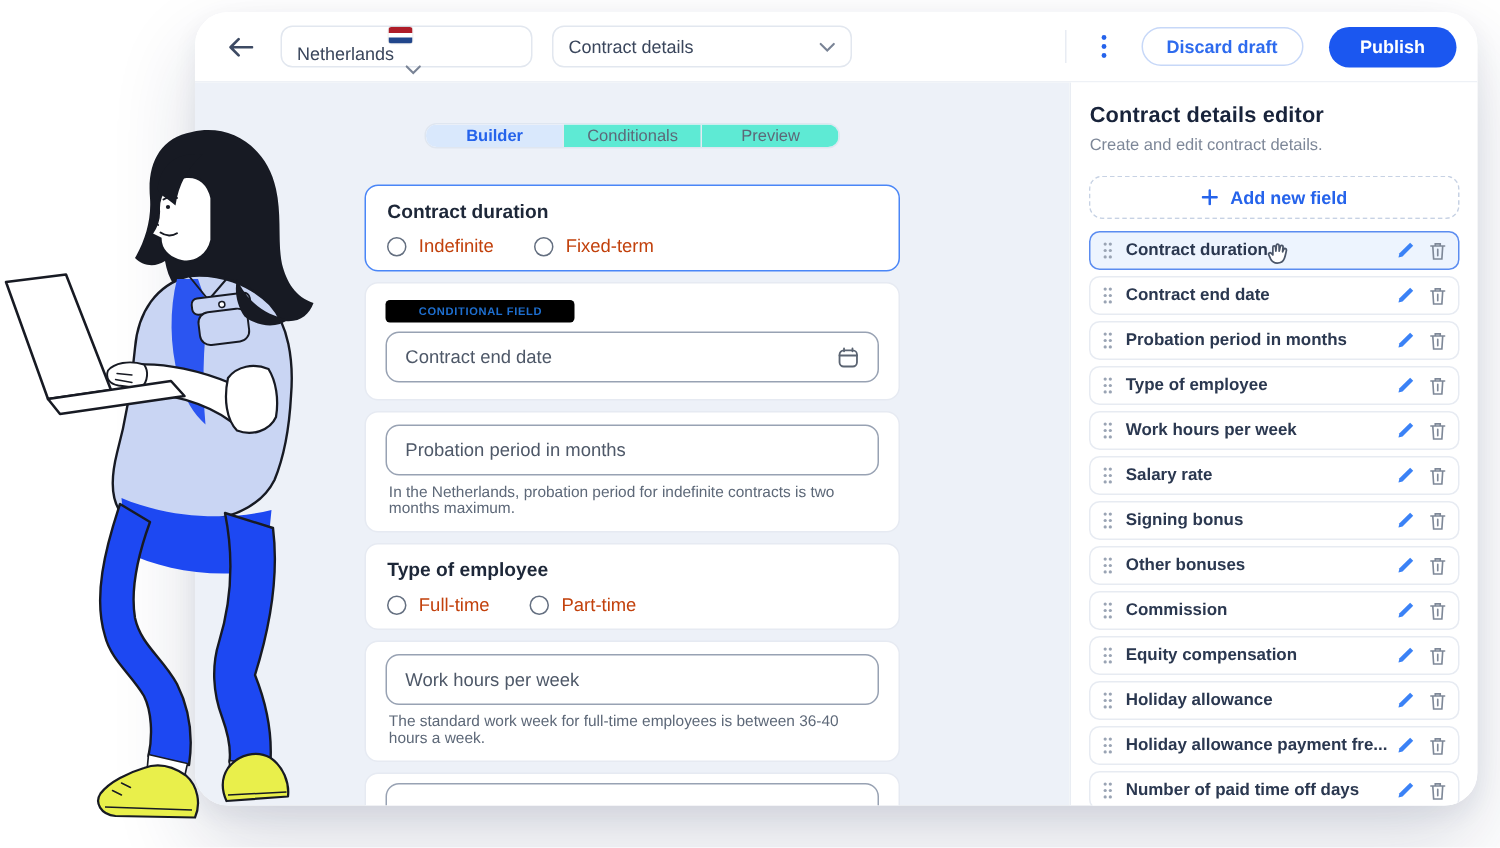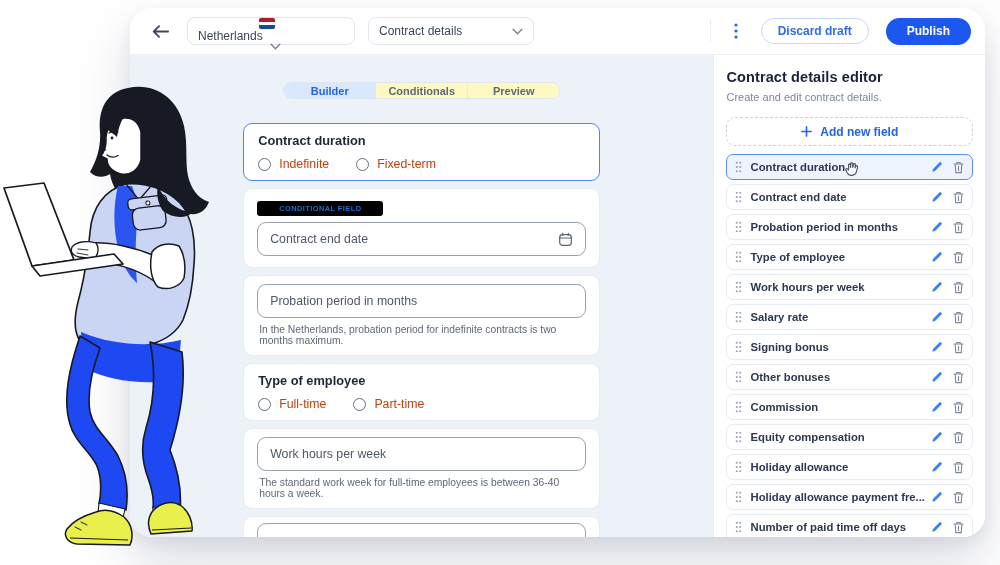--- a/index.html
+++ b/index.html
@@ -18,21 +18,21 @@
   }
 
   
   .topbar { flex:0 0 47px; display:flex; align-items:center; padding:0 14px 0 16px;
             border-bottom:1px solid #eef1f6; background:#fff; }
   .back-btn { width:28px; height:28px; display:flex; align-items:center; justify-content:center;
               color:#3d4a63; cursor:pointer; }
   .tb-select { display:flex; align-items:center; height:28px; border:1px solid #e2e7ef;
                border-radius:8px; padding:0 10px; margin-left:13px; background:#fff; cursor:pointer; }
   .tb-select .lbl { font-size:12px; color:#3a465c; margin-right:auto; }
-  .tb-select.w1 { width:168px;flex-direction:column; } .tb-select.w2 { width:166px;gap:17px; }
+  .tb-select.w1 { width:168px;flex-direction:column; } .tb-select.w2 { width:200px;gap:17px; }
   .flag { width:16px; height:11px; border-radius:2px; overflow:hidden; margin-right:8px;
           display:flex; flex-direction:column; box-shadow:0 0 0 .5px rgba(0,0,0,.12); flex:none; }
   .flag i { flex:1; display:block; }
   .chev { color:#7a8496; flex:none; margin-left:8px; }
   .tb-right { margin-left:auto; display:flex; align-items:center; gap:17px; }
   .tb-divider { width:1px; height:22px; background:#e8ecf3; }
   .kebab { color:#2563eb; width:16px; height:18px; display:flex; align-items:center;
            justify-content:center; cursor:pointer; }
   .btn-ghost { height:26px; padding:0 16px; border:1px solid #c7d8f8; border-radius:14px;
                color:#2e6bee; font-size:12px; font-weight:700; display:flex; align-items:center;
@@ -40,21 +40,21 @@
   .btn-primary { height:27px; padding:0 21px; background:#1b57f0; border:none; border-radius:14px;
                  color:#fff; font-size:12px; font-weight:700; display:flex; align-items:center; cursor:pointer; }
 
   
   .appbody { flex:1; display:flex; min-height:0; }
   .content { flex:1; background:#edf1f8; position:relative; overflow:hidden; }
 
   .tabs { width:277px; height:17px; margin:27px auto 0; display:flex; background:#fff;
           border:1px solid #dfe6f0; border-radius:8px; overflow:hidden; }
   .tab { flex:1; display:flex; align-items:center; justify-content:center; font-size:11px;
-         color:#5d6878; border-right:1px solid #e3e9f2; cursor:pointer; background:#fef9c3;font-weight:bold; }
+         color:#5d6878; border-right:1px solid #e3e9f2; cursor:pointer; background:#5eead4; }
   .tab:last-child { border-right:none; }
   .tab.active { background:#d9e8fc; color:#2563eb; font-weight:700; }
 
   .form-col { width:357px; margin:24px auto 0; display:flex; flex-direction:column; gap:7px; }
   .fcard { background:#fff; border:1px solid #e6eaf2; border-radius:9px; padding:9px 14px; }
   .fcard.selected { border:1.6px solid #4a86f7; }
   .fcard-title { font-size:12.8px; font-weight:700; color:#1d2738; }
   .radio-row { display:flex; gap:27px; margin-top:9px; align-items:center; }
   .radio { display:flex; align-items:center; gap:8px; font-size:12.3px; color:#c2410c; cursor:pointer; }
   .radio .dot { width:13px; height:13px; border:1.6px solid #646f80; border-radius:50%;

